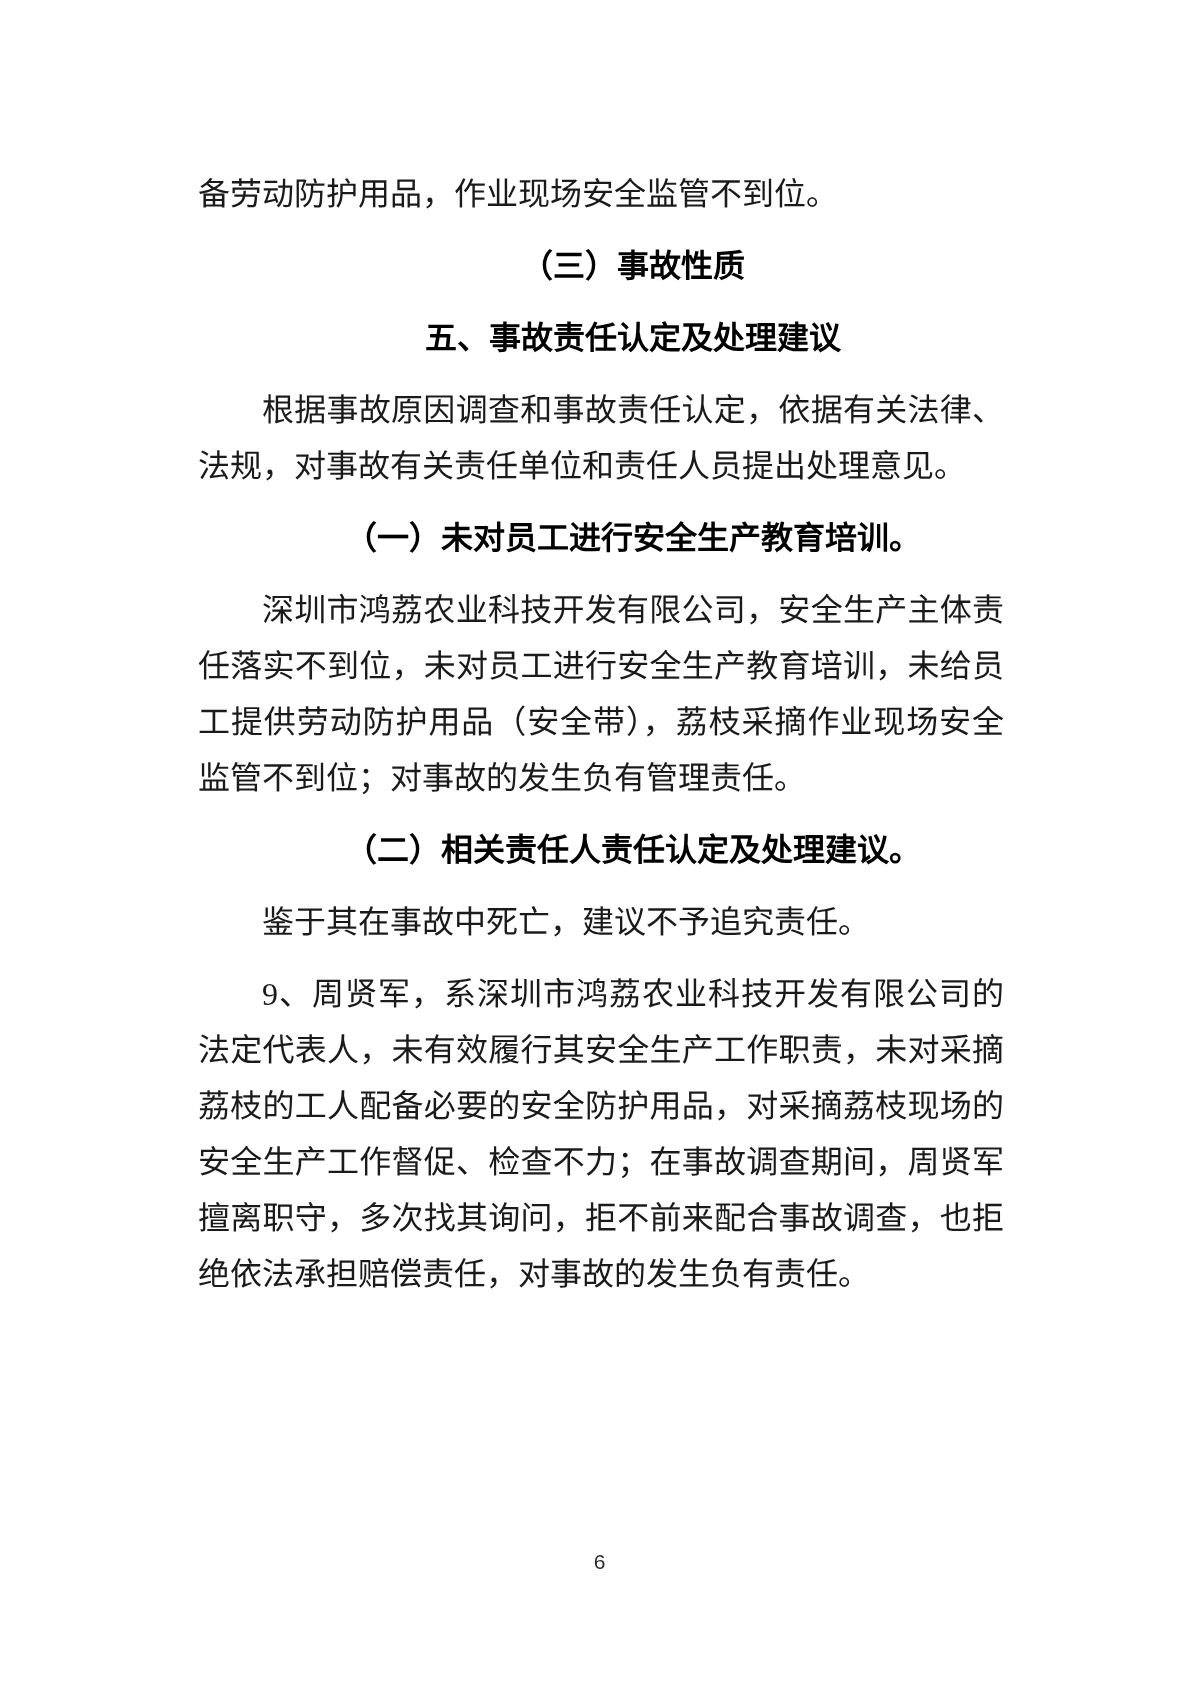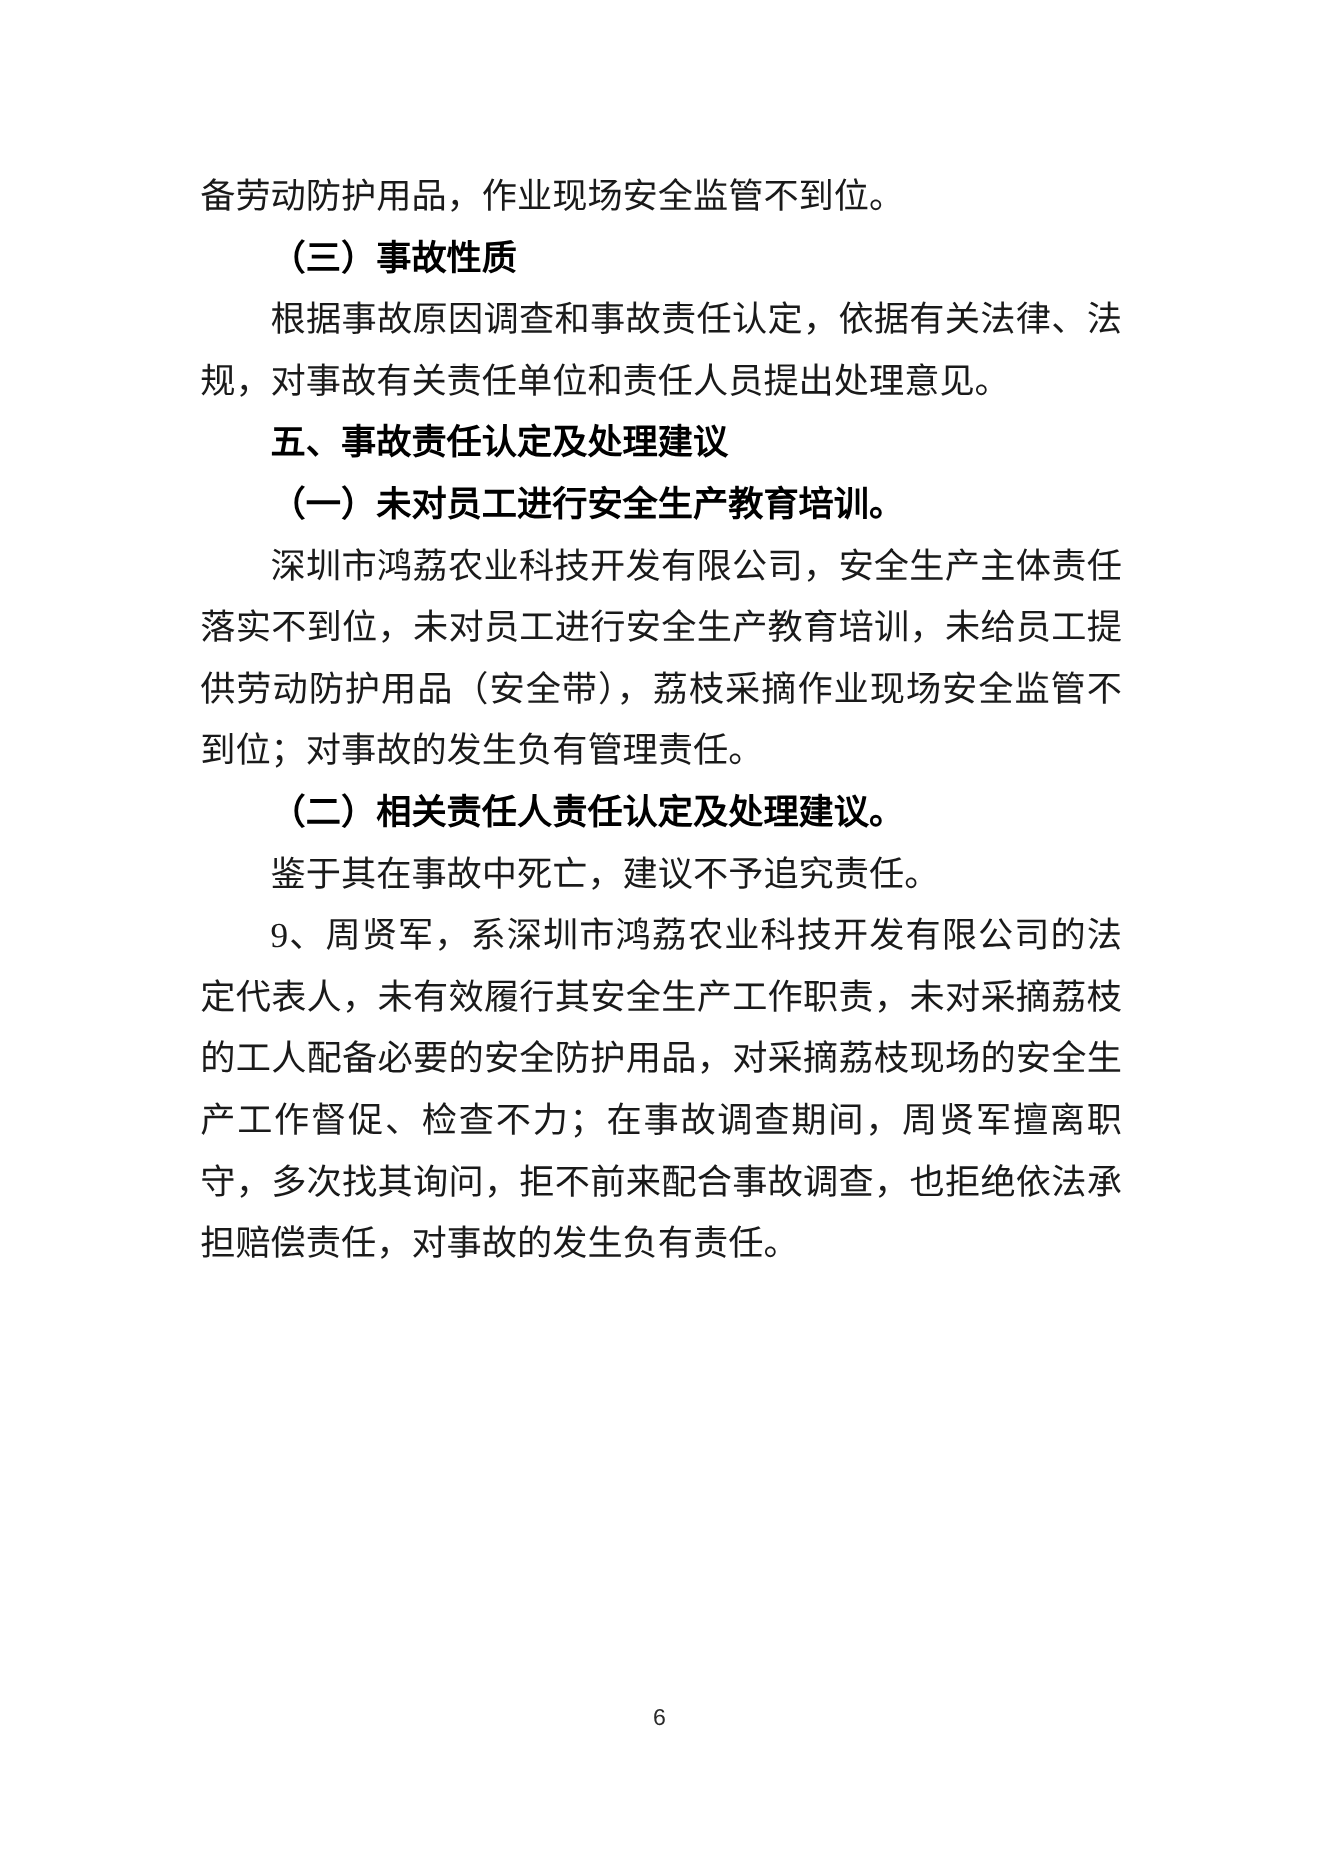--- a/index.html
+++ b/index.html
@@ -20,54 +20,54 @@
     left: 182px;
     top: 150px;
     width: 838px;
     font-size: 32px;
     line-height: 56px;
     color: #1a1a1a;
     text-align: justify;
     text-justify: inter-ideograph;
   }
   .para {
-    margin: 0;
+    margin: 16px;
     padding: 0;
     text-indent: 2em;
   }
   .para.continuation {
     text-indent: 0;
   }
   .para.heading {
     font-family: "Liberation Sans", "DejaVu Sans", sans-serif;
     font-weight: 700;
     color: #000000;
-    text-align: left;
+    text-align: center;
   }
   .page-number {
     position: absolute;
     left: 0;
     right: 0;
     top: 1549px;
     text-align: center;
     font-family: "Liberation Sans", "DejaVu Sans", sans-serif;
     font-size: 21px;
     line-height: 26px;
     color: #2a2a2a;
   }
 </style>
 </head>
 <body>
 
 <div class="page">
   <div class="doc-body">
     <p class="para continuation">备劳动防护用品，作业现场安全监管不到位。</p>
     <p class="para heading">（三）事故性质</p>
+    <p class="para heading">五、事故责任认定及处理建议</p>
     <p class="para">根据事故原因调查和事故责任认定，依据有关法律、法规，对事故有关责任单位和责任人员提出处理意见。</p>
-    <p class="para heading">五、事故责任认定及处理建议</p>
     <p class="para heading">（一）未对员工进行安全生产教育培训。</p>
     <p class="para">深圳市鸿荔农业科技开发有限公司，安全生产主体责任落实不到位，未对员工进行安全生产教育培训，未给员工提供劳动防护用品（安全带），荔枝采摘作业现场安全监管不到位；对事故的发生负有管理责任。</p>
     <p class="para heading">（二）相关责任人责任认定及处理建议。</p>
     <p class="para">鉴于其在事故中死亡，建议不予追究责任。</p>
     <p class="para">9、周贤军，系深圳市鸿荔农业科技开发有限公司的法定代表人，未有效履行其安全生产工作职责，未对采摘荔枝的工人配备必要的安全防护用品，对采摘荔枝现场的安全生产工作督促、检查不力；在事故调查期间，周贤军擅离职守，多次找其询问，拒不前来配合事故调查，也拒绝依法承担赔偿责任，对事故的发生负有责任。</p>
   </div>
   <div class="page-number">6</div>
 </div>
 
 </body></html>

